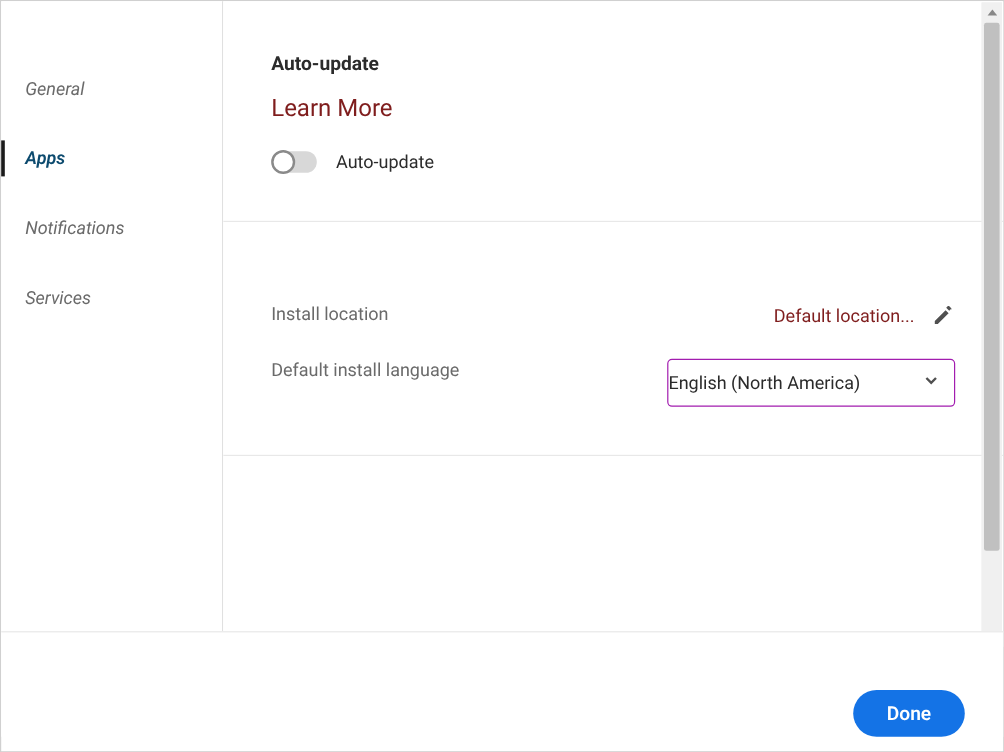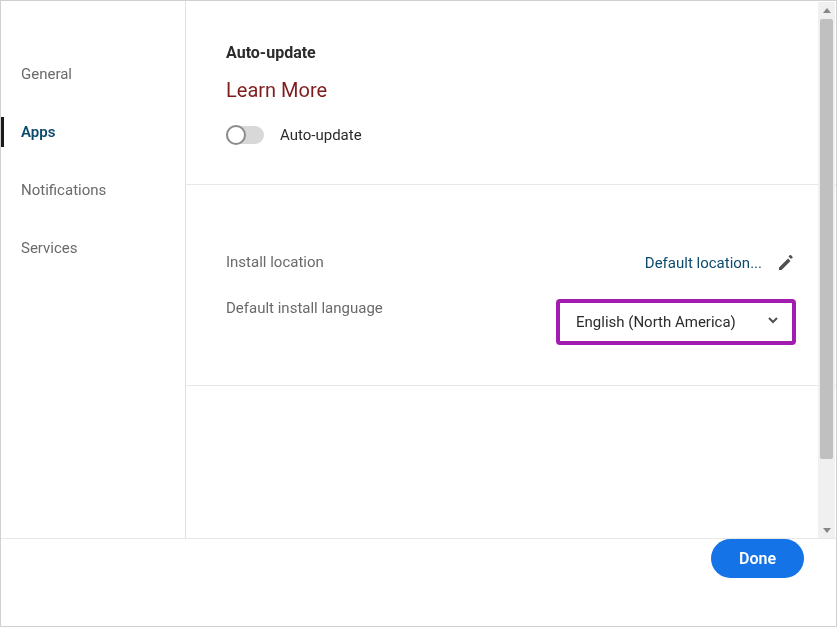--- a/index.html
+++ b/index.html
@@ -27,20 +27,21 @@
       padding-top: 44px;
       flex-shrink: 0;
       background: #fff;
     }
     .sidebar-item {
       padding: 20px 20px;
       font-size: 15px;
       color: #6a6a6a;
       cursor: pointer;
       position: relative;
+      font-style: italic;
     }
     .sidebar-item.active {
       color: #0c4a6e;
       font-weight: 600;
     }
     .sidebar-item.active::before {
       content: "";
       position: absolute;
       left: 0px;
       top: 14px;
@@ -114,56 +115,56 @@
       font-size: 15px;
       color: #6a6a6a;
     }
     .row-right {
       display: flex;
       align-items: center;
       gap: 14px;
     }
     .install-location-value {
       font-size: 15px;
-      color: #0c4a6e;
+      color: #7f1d1d;
     }
     .pencil-btn {
       width: 20px;
       height: 20px;
       cursor: pointer;
       display: flex;
       align-items: center;
       justify-content: center;
     }
     .select {
-      border: 4px solid #a21caf;
+      border: 1px solid #a21caf;
       border-radius: 4px;
-      padding: 10px 40px 10px 16px;
+      padding: 10px 40px 10px 0;
       font-size: 15px;
       color: #2b2b2b;
       position: relative;
       cursor: pointer;
       min-width: 240px;
       background: #fff;
     }
     .select-chevron {
       position: absolute;
       right: 12px;
       top: 50%;
       transform: translateY(-50%);
     }
     .footer {
       position: absolute;
       left: 0;
       right: 0;
-      bottom: 0;
+      bottom: 12px;
       height: 88px;
       border-top: 1px solid #e8e8e8;
       display: flex;
-      align-items: flex-start;
+      align-items: flex-end;
       justify-content: flex-end;
       padding: 0 32px;
       background: #fff;
     }
     .done-btn {
       background: #1473e6;
       color: #fff;
       border: none;
       border-radius: 20px;
       font-size: 16px;

